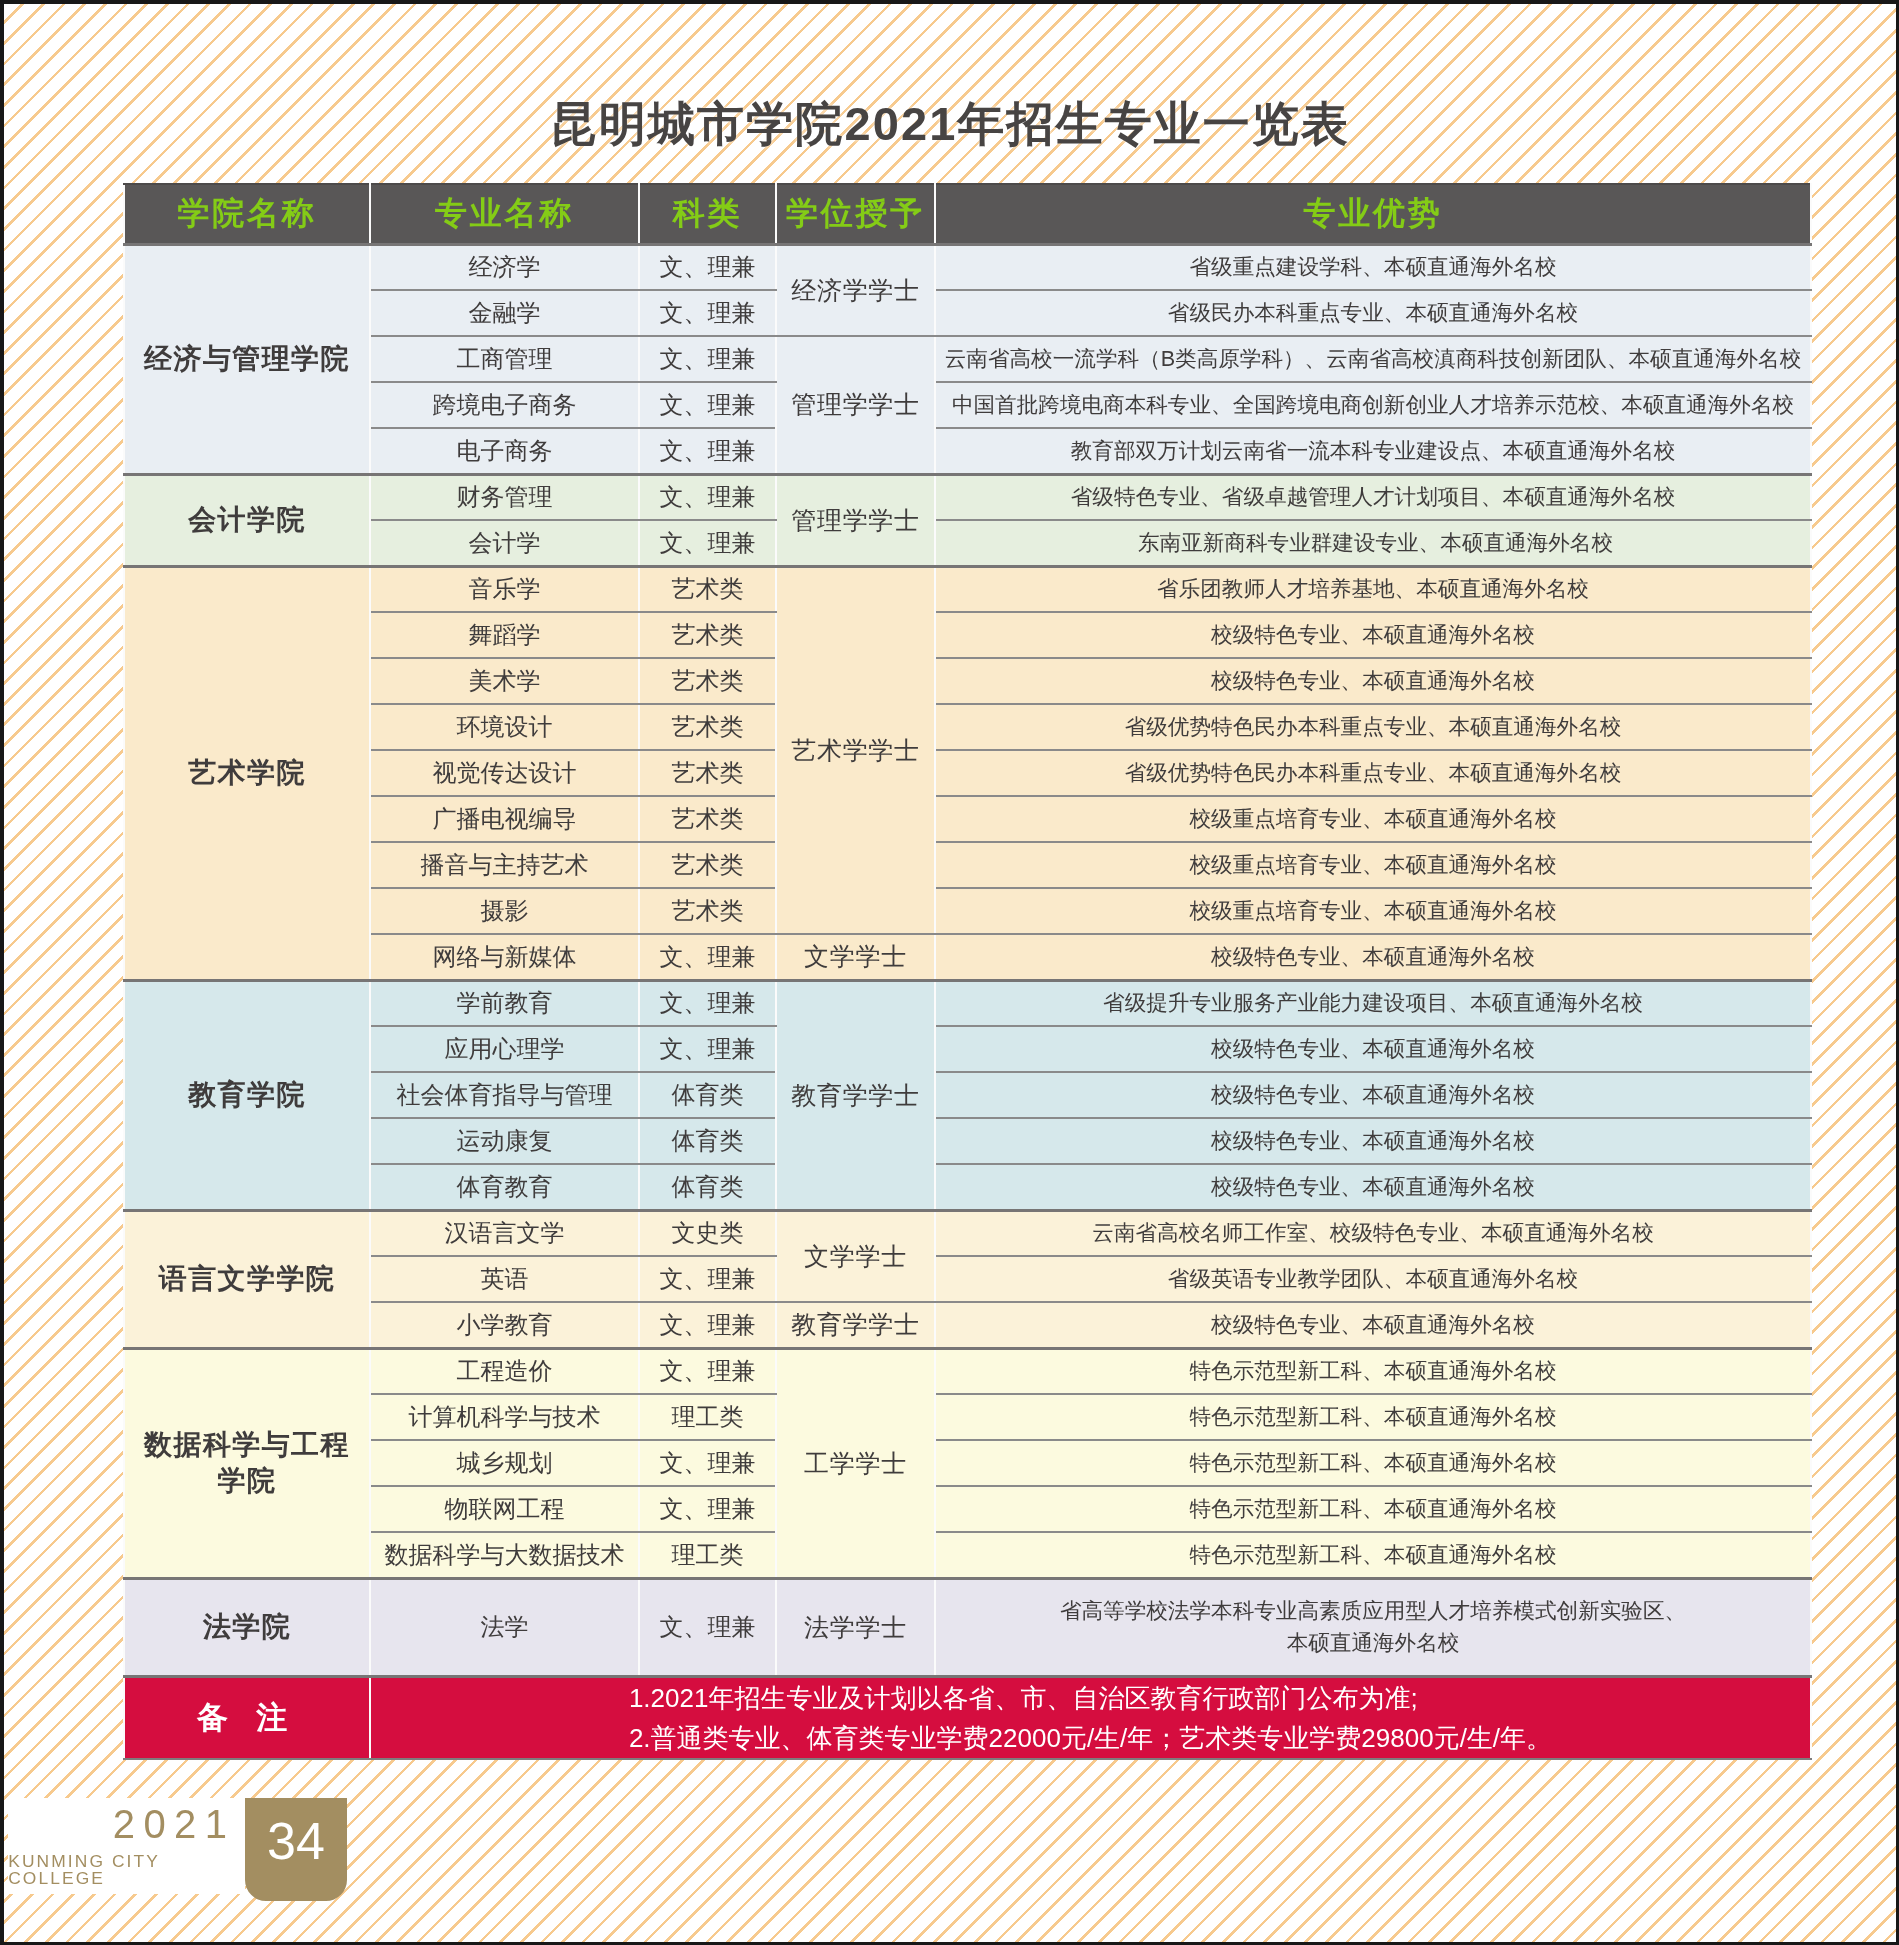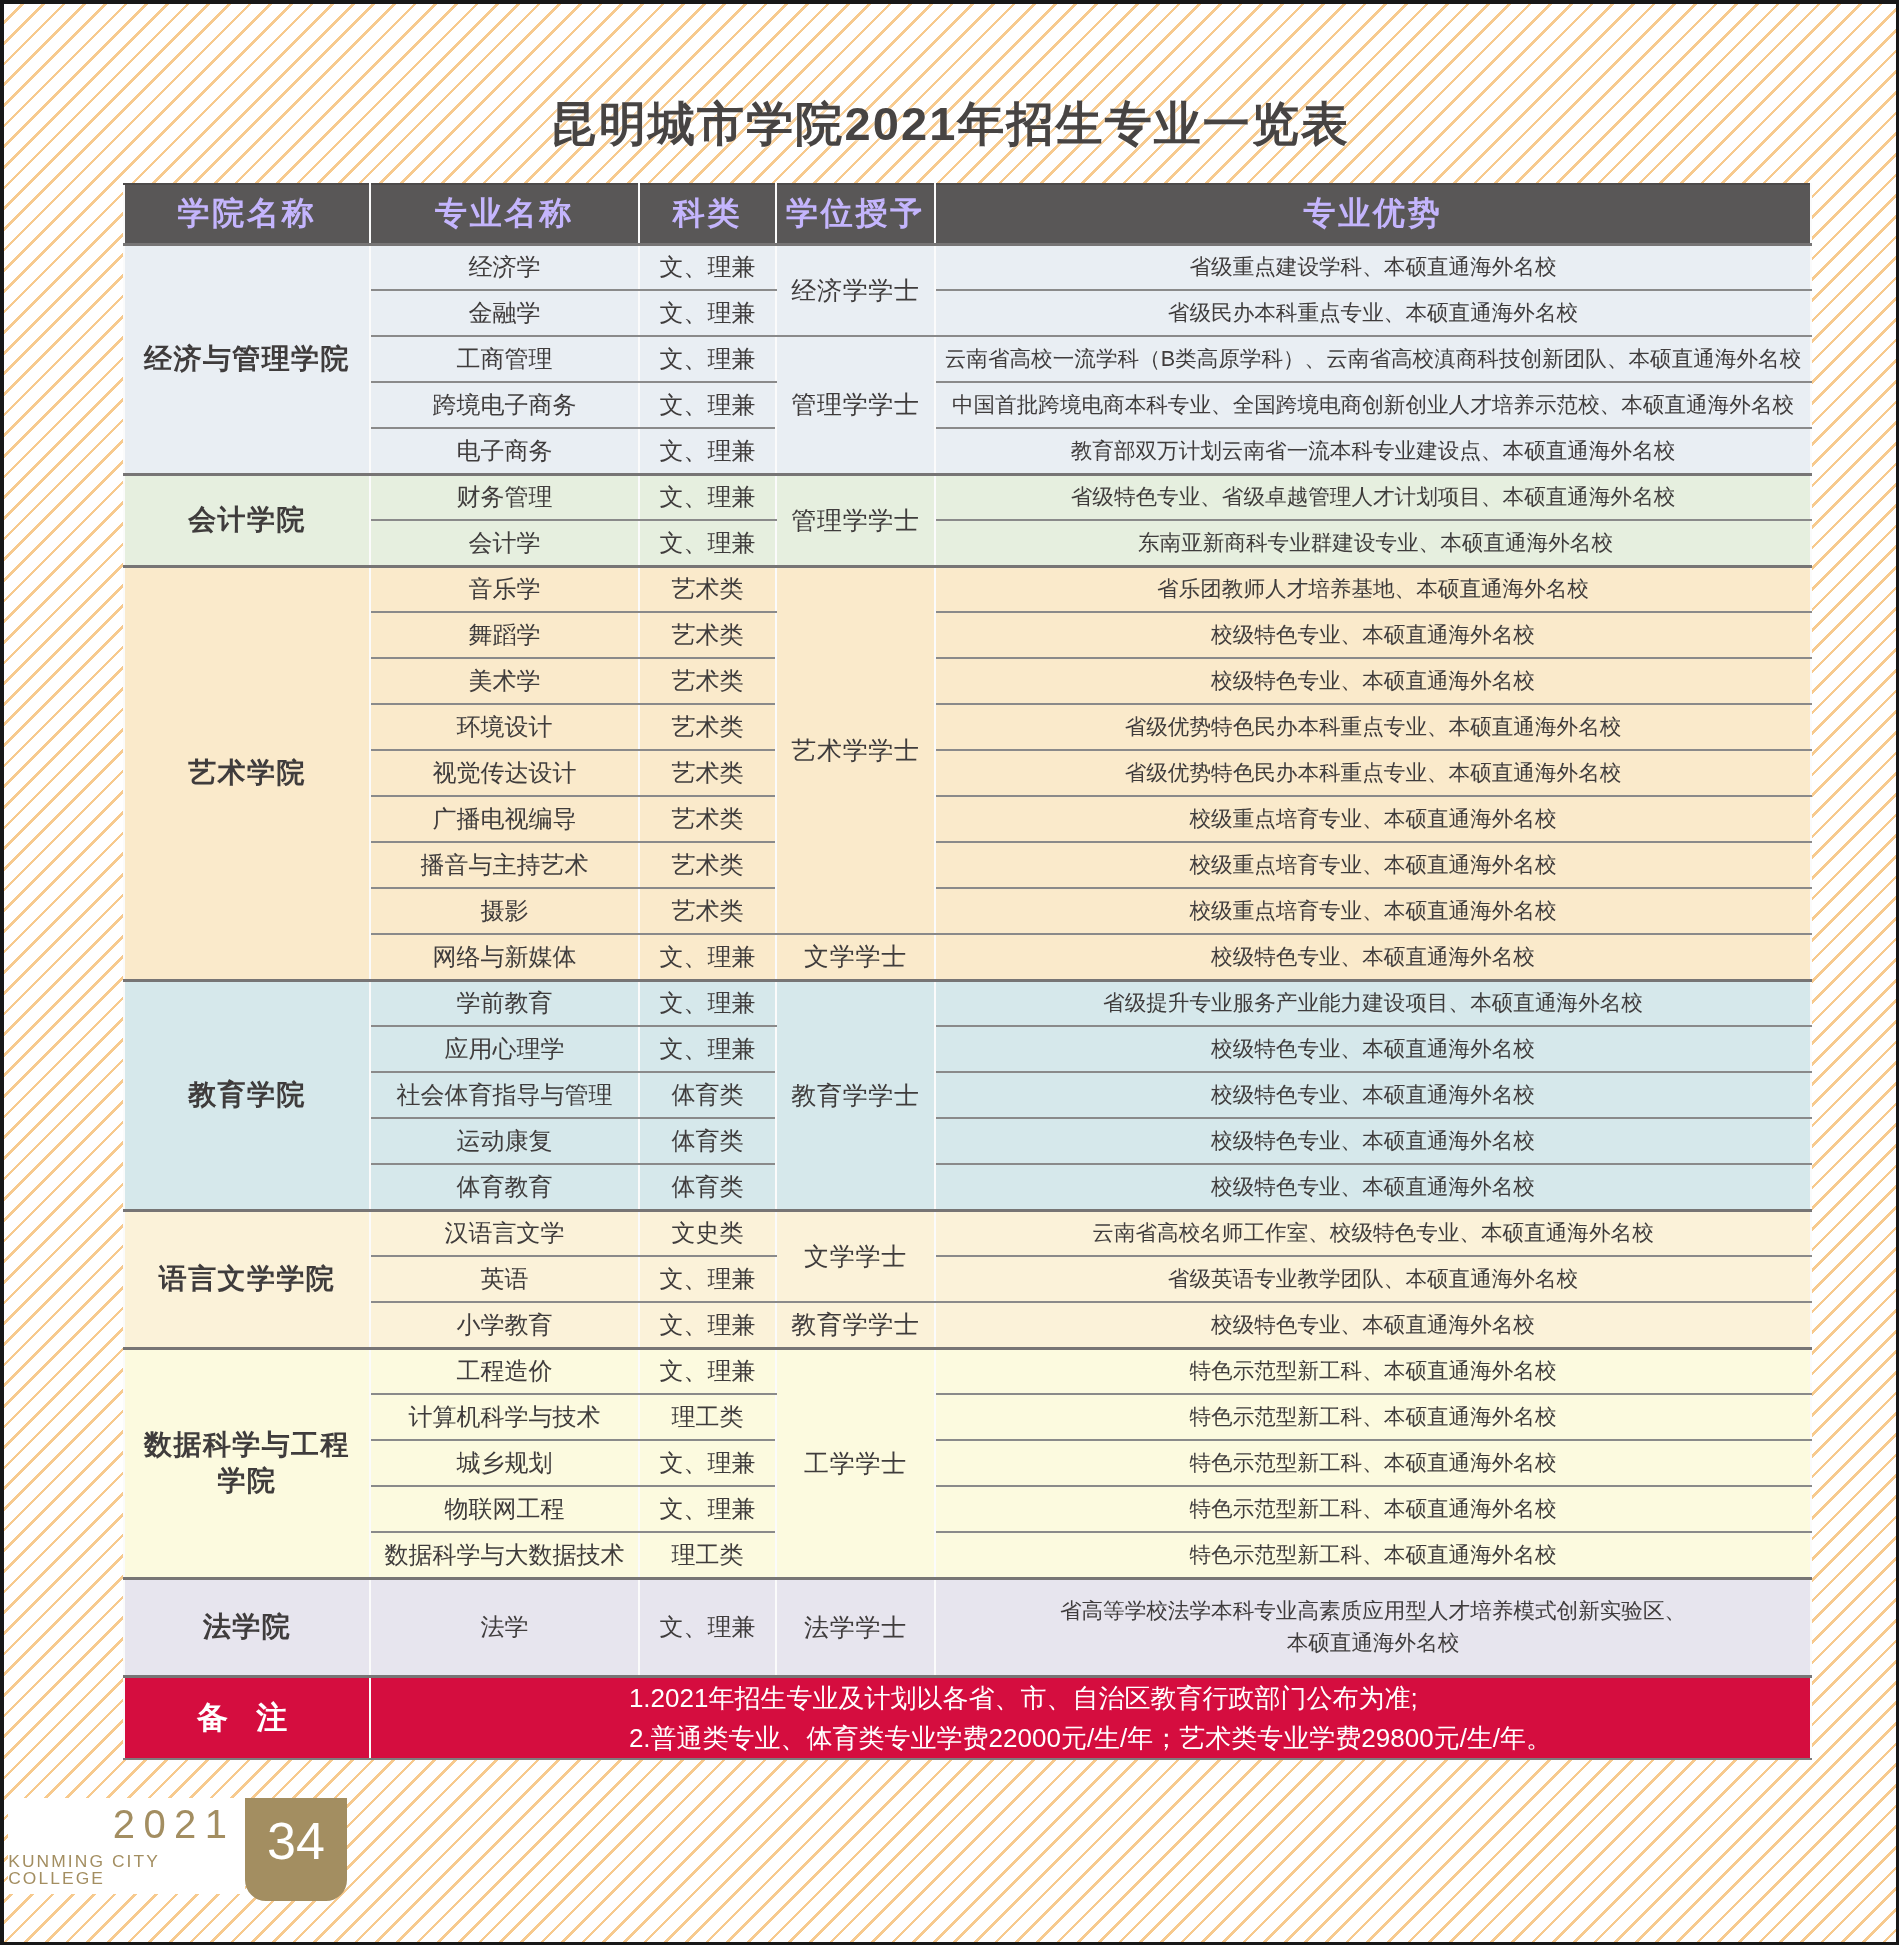--- a/index.html
+++ b/index.html
@@ -43,21 +43,21 @@
     border-top: 2.1px solid #8a8a8a;
     border-bottom: 2.1px solid #8a8a8a;
     text-align: center;
     vertical-align: middle;
     padding: 0 7px;
     box-sizing: border-box;
     overflow: hidden;
   }
   thead th {
     background: #595757;
-    color: #c4b5fd;
+    color: #84cc16;
     font-size: 32px;
     font-weight: bold;
     height: 60px;
     letter-spacing: 2.8px;
     border-top-color: #4c4a4a;
     border-bottom-color: #4c4a4a;
   }
   tr.std td { height: 46px; }
   tr.law td { height: 98px; }
   tr.section-start td { border-top: 3.5px solid #777575; }

